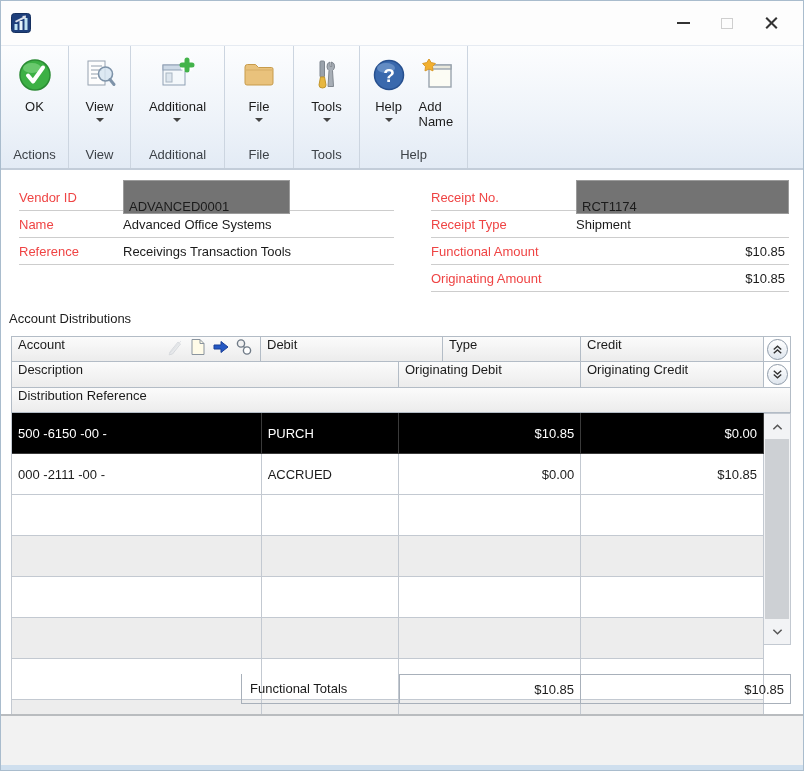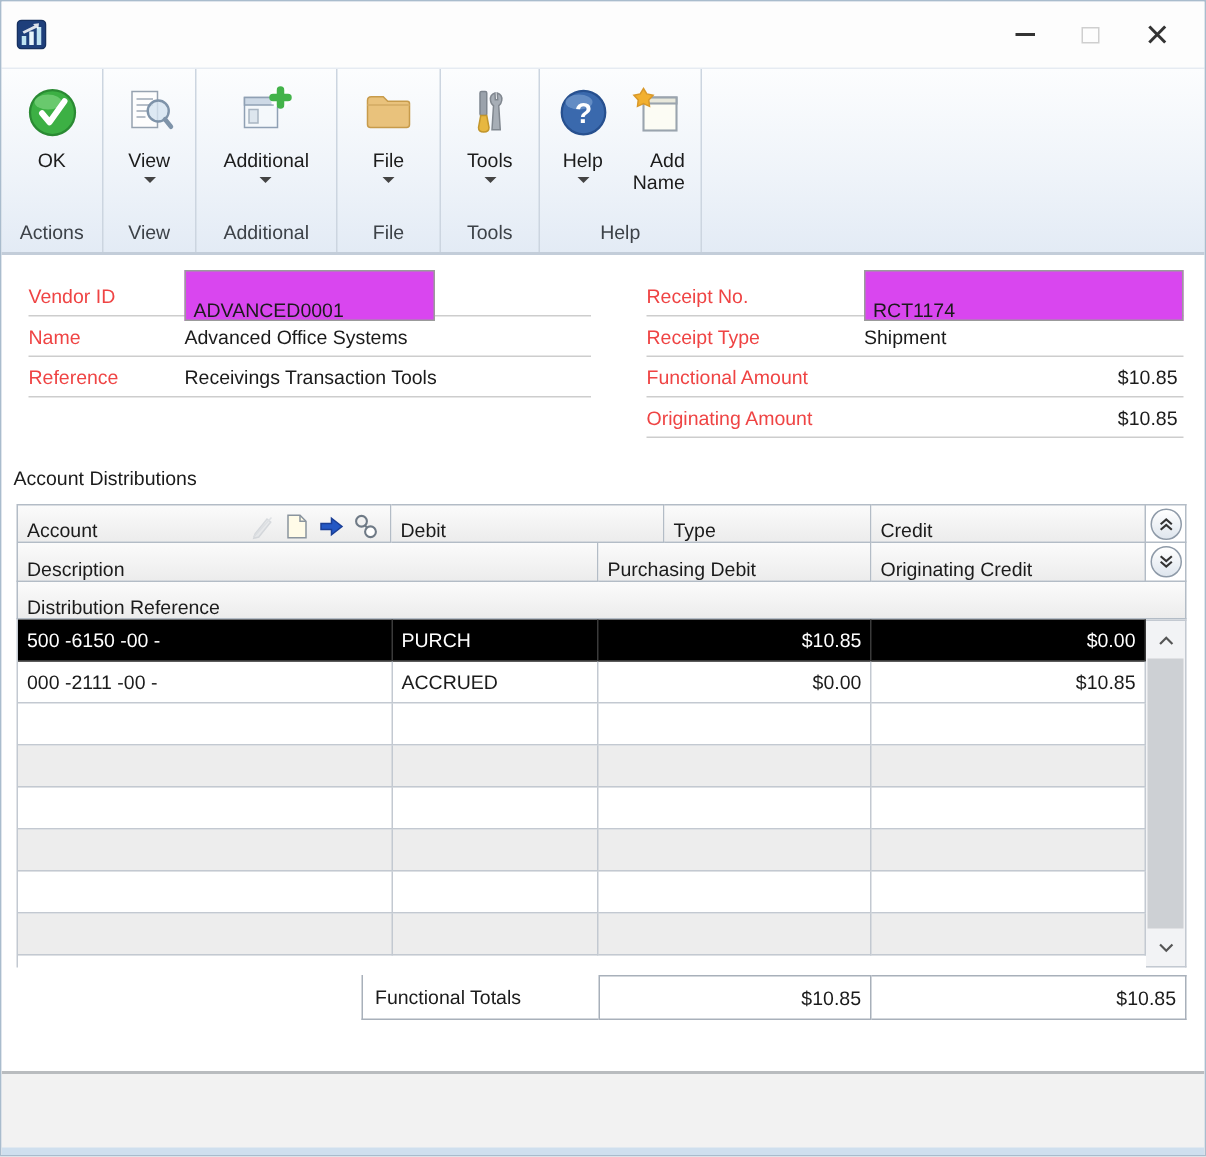--- a/index.html
+++ b/index.html
@@ -34,82 +34,82 @@
   .toolbar{
     position:absolute; left:0; top:44px; width:100%; height:125px;
     background:linear-gradient(#fcfdfe, #eef3f9 60%, #e3ebf5);
     border-top:1px solid #e6ebf2; border-bottom:2px solid #c3cdd9;
     display:flex; align-items:stretch;
   }
   .tb-group{ display:flex; flex-direction:column; border-right:1px solid #ccd5e0; }
   .tb-buttons{ flex:1; display:flex; justify-content:center; align-items:flex-start; padding-top:7px; }
   .tb-btn{ display:flex; flex-direction:column; align-items:center; padding:2px 6px; cursor:default; }
   .tb-btn .ico{ height:40px; display:flex; align-items:center; justify-content:center; }
-  .tb-btn .lbl{ margin-top:4px; color:#1c1c1c; line-height:15px; text-align:right; }
+  .tb-btn .lbl{ margin-top:4px; color:#1c1c1c; line-height:15px; text-align:left; }
   .tb-caret{ width:0; height:0; margin-top:4px; border-left:4px solid transparent;
     border-right:4px solid transparent; border-top:4px solid #444; }
   .tb-gname{ height:24px; text-align:center; color:#3d4248; line-height:22px; }
 
   
   .content{ position:absolute; left:0; top:169px; width:100%; height:546px; background:#fff; }
 
   .form-row{ display:flex; align-items:center; height:27px; border-bottom:1px solid #cdcdcd; }
   .f-label{ color:#ef4444; }
   .f-value{ color:#1b1b1b; }
   .form-left{ position:absolute; left:18px; top:14px; width:375px; }
   .form-left .f-label{ width:104px; flex:0 0 auto; }
   .form-right{ position:absolute; left:430px; top:14px; width:358px; }
   .form-right .f-label{ width:145px; flex:0 0 auto; }
   .f-box{
-    border:1px solid #9b9b9b; background:#d946ef; height:22px; line-height:20px;
+    border:1px solid #9b9b9b; background:#737373; height:22px; line-height:20px;
     padding:16px 5px; display:inline-block;
   }
   .vendor-box{ width:167px; }
   .receipt-box{ width:213px; }
   .f-amount{ flex:1; text-align:right; padding-right:4px; }
 
   .section-label{ position:absolute; left:8px; top:141px; }
 
   
   .dist-table{ position:absolute; left:10px; top:166px; width:780px; }
   .hdr-row{ display:flex; }
   .hcell{
     background:linear-gradient(#fbfbfb,#ececec); border:1px solid #b3bcc6;
-    border-left:0; height:26px; display:flex; align-items:flex-end; padding:0 6px;
+    border-left:0; height:26px; display:flex; align-items:flex-start; padding:0 6px;
   }
   .hcell.first{ border-left:1px solid #b3bcc6; }
   .hdr-row2 .hcell, .hdr-row3 .hcell{ border-top:0; }
   .hdr-icons{ margin-left:auto; display:flex; align-items:center; gap:3px; }
   .hicon{ width:20px; height:20px; display:flex; align-items:center; justify-content:center; }
   .chev-cell{ width:27px; height:26px; border:1px solid #b3bcc6; border-left:0; border-top:0;
     background:#fff; display:flex; align-items:center; justify-content:center; }
   .chev-cell.top{ border-top:1px solid #b3bcc6; }
   .chev-btn{ width:21px; height:21px; border-radius:50%; border:1px solid #8e9aa8;
     background:linear-gradient(#ffffff,#dfe6ee); display:flex; align-items:center; justify-content:center; }
 
   .data-area{ display:flex; }
   .rows{ width:753px; border-left:1px solid #c3c9d1; }
-  .trow{ display:flex; height:28px;justify-content:space-between; }
+  .trow{ display:flex; height:41px;justify-content:space-between; }
   .trow .cell{
     border-right:1px solid #c3c9d1; border-bottom:1px solid #c3c9d1;
     display:flex; align-items:center; padding:0 6px; overflow:hidden; white-space:nowrap;
   }
   .c-account{ width:250px; } .c-type{ width:138px; }
   .c-debit{ width:182px; justify-content:flex-end; } .c-credit{ width:183px; justify-content:flex-end; }
   .trow.selected{ background:#000; color:#fff; }
   .trow.selected .cell{ border-right-color:#3a3a3a; border-bottom-color:#3a3a3a; }
   .trow.alt{ background:#ededed; }
 
   .vscroll{ width:27px; height:232px; border:1px solid #c3c9d1; border-left:0;
     background:#f2f3f5; display:flex; flex-direction:column; }
   .sb-btn{ height:25px; display:flex; align-items:center; justify-content:center; color:#555; }
   .sb-track{ flex:1; position:relative; margin:0 1px; }
   .sb-thumb{ position:absolute; left:0; top:0; width:100%; height:100%; background:#cdd0d4; }
 
-  .totals-row{ position:absolute; left:10px; top:480px; width:780px; height:30px; display:flex; }
+  .totals-row{ position:absolute; left:10px; top:504px; width:780px; height:30px; display:flex; }
   .t-spacer{ width:230px; }
   .t-label{ width:158px; border-left:1px solid #a8b0ba; border-bottom:1px solid #a8b0ba;
     display:flex; align-items:center; padding:0 8px; }
   .t-debit{ width:182px; border:1px solid #a8b0ba; display:flex; align-items:center;
     justify-content:flex-end; padding:0 6px; }
   .t-credit{ width:210px; border:1px solid #a8b0ba; border-left:0; display:flex; align-items:center;
     justify-content:flex-end; padding:0 6px; }
 
   
   .statusbar{
@@ -348,21 +348,21 @@
             </svg>
           </span>
         </div>
       </div>
 
       <div class="hdr-row hdr-row2">
         <div class="hcell first" style="width:388px">
           <span>Description</span>
         </div>
         <div class="hcell" style="width:182px">
-          <span>Purchasing Debit</span>
+          <span>Originating Debit</span>
         </div>
         <div class="hcell" style="width:183px">
           <span>Originating Credit</span>
         </div>
         <div class="chev-cell">
           <span class="chev-btn">
             <svg width="13" height="13" viewBox="0 0 14 14">
               <path d="M3 3 L7 6.5 L11 3 M3 7 L7 10.5 L11 7" fill="none" stroke="#333" stroke-width="1.5"></path>
             </svg>
           </span>

